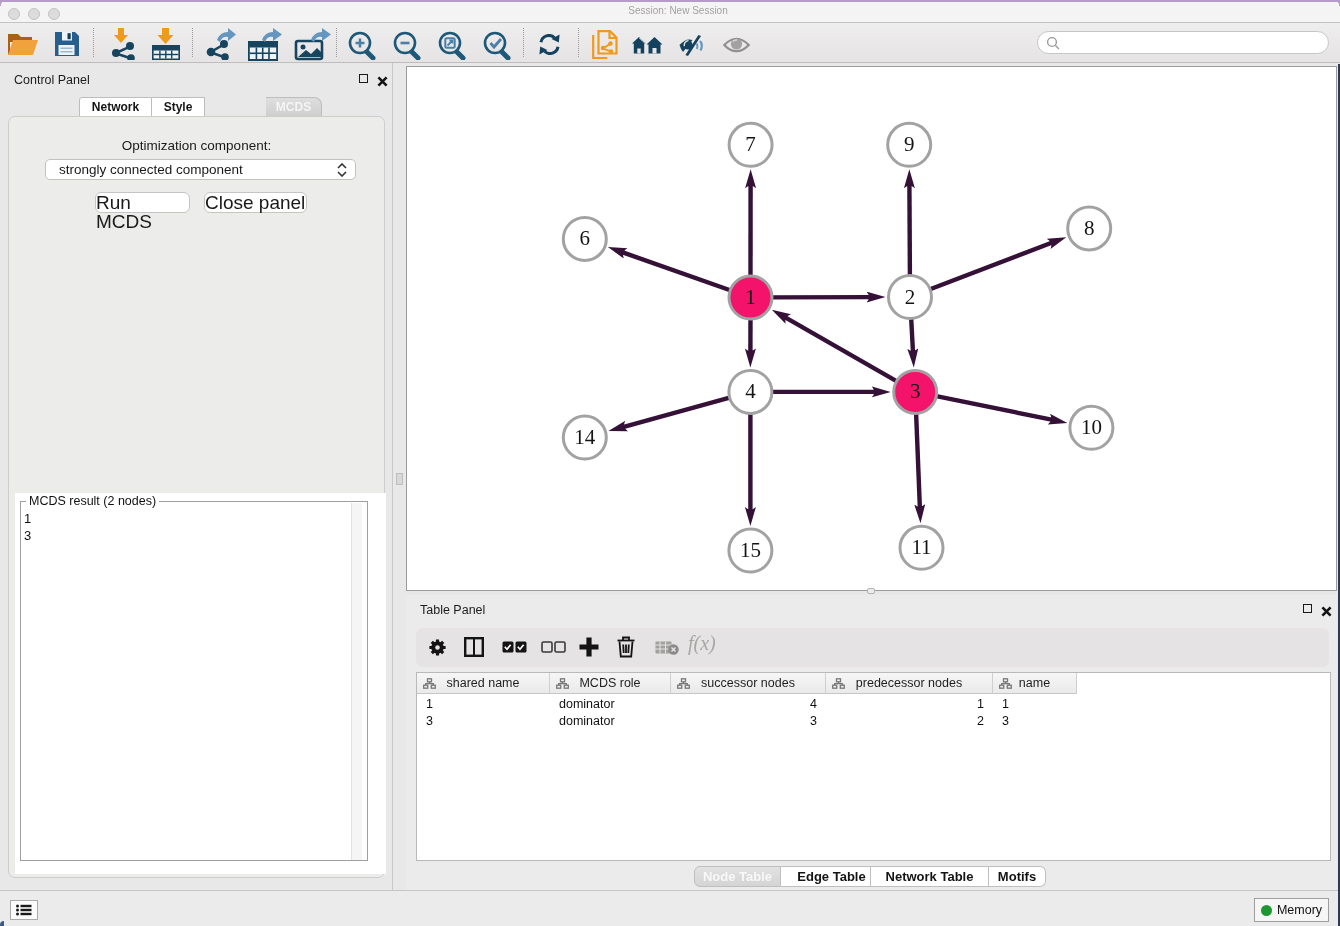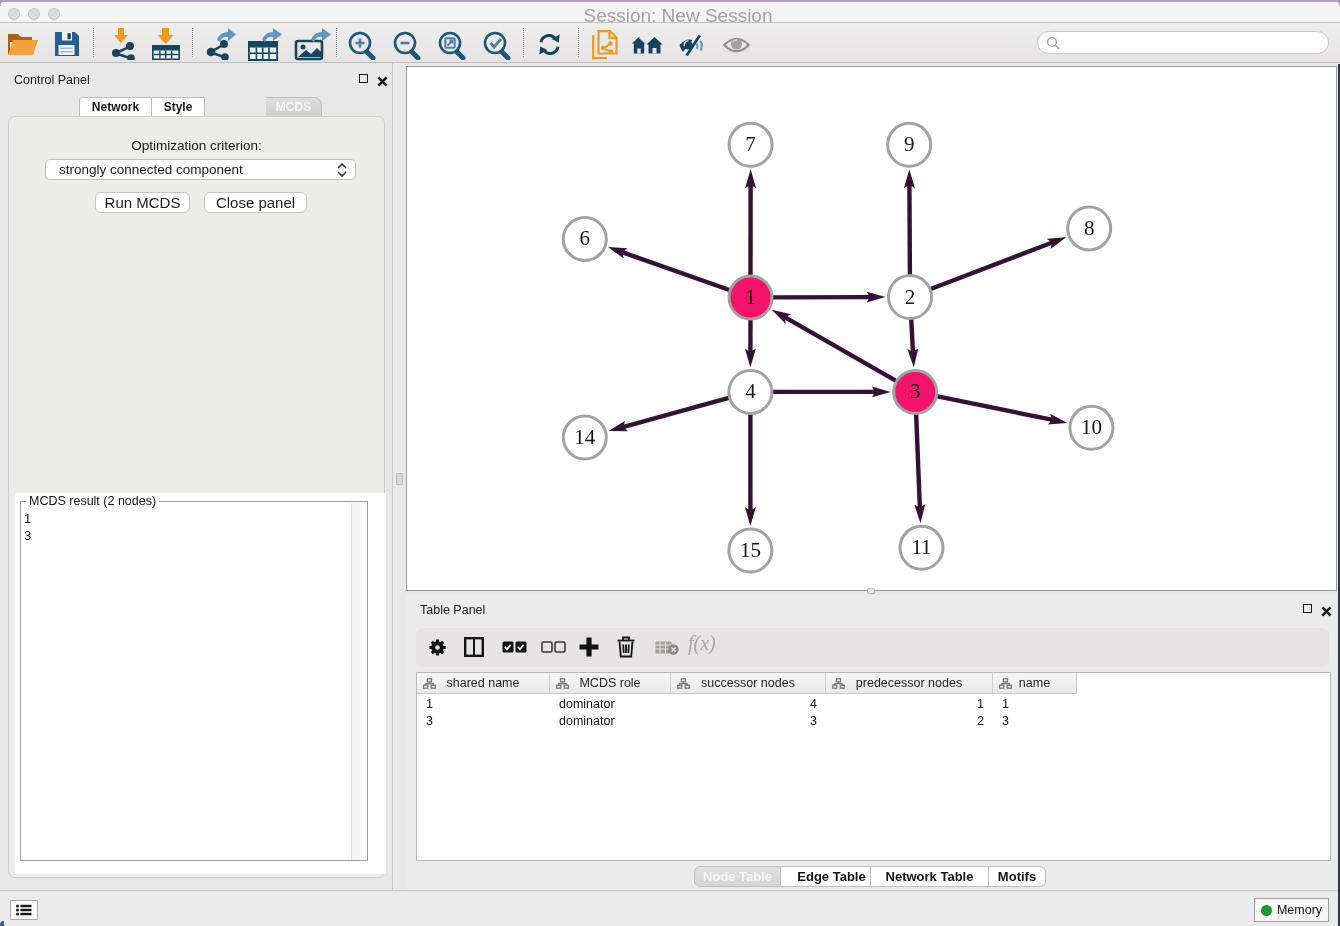--- a/index.html
+++ b/index.html
@@ -4,32 +4,32 @@
 <style>
 * { margin:0; padding:0; box-sizing:border-box; }
 html,body { width:1340px; height:926px; overflow:hidden; }
 body { font-family:"Liberation Sans",sans-serif; background:#e9e8e8; position:relative; }
 .abs { position:absolute; }
 #purpletop { position:absolute; left:0; top:0; width:1340px; height:2px; background:#b69bc8; z-index:50; }
 .pcorner { position:absolute; top:0; width:7px; height:7px; z-index:50; }
 #rightstrip { position:absolute; left:1338px; top:64px; width:2px; height:862px; background:#2c3a54; z-index:40; }
 #titlebar { position:absolute; left:0; top:0; width:1340px; height:23px; background:#f5f4f4; border-bottom:1px solid #c4c2c2; }
 .tl { position:absolute; top:8px; width:12px; height:12px; border-radius:50%; background:#dcdcdc; border:1px solid #c3c3c3; }
-#wintitle { position:absolute; top:5px; left:0; width:100%; text-align:center; font-size:19px; color:#a4a1a1;padding-left:16px; }
+#wintitle { position:absolute; top:5px; left:0; width:100%; text-align:center; font-size:10px; color:#a4a1a1;padding-left:16px; }
 #toolbar { position:absolute; left:0; top:23px; width:1340px; height:40px; background:linear-gradient(#efeeee,#e5e3e3); border-bottom:1px solid #bfbdbd; }
 .tbsep { position:absolute; top:5px; height:29px; width:0; border-left:1px dotted #9a9a9a; }
 #searchbox { position:absolute; left:1037px; top:8px; width:292px; height:23px; background:#fff; border:1px solid #c6c6c6; border-radius:12px; }
 #cpanel { position:absolute; left:0; top:63px; width:393px; height:827px; background:#e9e8e8; border-right:1px solid #cac9c9;padding-left:24px; }
 .panehead-t { font-size:12.5px; color:#1c1c1c; }
 .floatbtn { position:absolute; width:9px; height:9px; border:1.4px solid #1a1a1a; }
 .cptab { position:absolute; top:34px; height:20px; background:#fff; border:1px solid #bdbdbd; border-left:none; font-size:12px; font-weight:bold; color:#141414; text-align:center; line-height:19px; }
 #tabpane { position:absolute; left:8px; top:53px; width:377px; height:762px; background:#ececeb; border:1px solid #cdcdcd; border-radius:7px; }
 #optlabel { position:absolute; left:0; top:21px; width:375px; text-align:center; font-size:13.5px; color:#1a1a1a; }
 #combo { position:absolute; left:36px; top:42px; width:311px; height:21px; background:#fff; border:1px solid #c2c2c2; border-radius:5px; font-size:13.5px; color:#191919; line-height:19px; padding-left:13px; }
-.macbtn { position:absolute; top:75px; height:21px; background:#fff; border:1px solid #c5c5c5; border-radius:6px; font-size:15px; color:#191919; text-align:center; line-height:19px; }
+.macbtn { position:absolute; top:75px; height:21px; background:#fff; border:1px solid #c5c5c5; border-radius:6px; font-size:19px; color:#191919; line-height:19px; }
 #resultwhite { position:absolute; left:6px; top:376px; width:371px; height:381px; background:#fff; }
 #fieldset { position:absolute; left:5px; top:8px; width:348px; height:360px; border:1px solid #9f9f9f; }
 #fslegend { position:absolute; left:5px; top:-8px; background:#fff; padding:0 3px; font-size:12.5px; color:#111; }
 #fsscroll { position:absolute; right:5px; top:1px; width:11px; height:357px; background:#f5f5f5; border-left:1px solid #e2e2e2; }
 #gwin { position:absolute; left:406px; top:66px; width:931px; height:525px; background:#fff; border:1px solid #9b9b9b; }
 #gtitle { position:absolute; left:0; top:0; width:100%; height:20px; background:linear-gradient(#f3f3f3,#d5d5d5); border-bottom:1px solid #a8a8a8; }
 .gl { position:absolute; top:4px; width:11px; height:11px; border-radius:50%; }
 #gtitletxt { position:absolute; width:100%; text-align:center; top:3px; font-size:13px; font-weight:bold; color:#1a1a1a; }
 #tpanel { position:absolute; left:406px; top:595px; width:931px; height:295px; background:#ecebeb; }
 #tptools { position:absolute; left:10px; top:33px; width:913px; height:39px; background:#e5e3e3; border-radius:7px; }
@@ -198,21 +198,21 @@
   <div class="panehead-t abs" style="left:14px;top:10px;">Control Panel</div>
   <div class="floatbtn" style="left:359px;top:11px;"></div>
   <div class="abs" style="left:377px;top:10px;"><svg width="11" height="11" viewBox="0 0 11 11">
         <path d="M1.4,1.4 L9.6,9.6 M9.6,1.4 L1.4,9.6" stroke="#141414" stroke-width="2.6"></path>
       </svg></div>
   <div class="cptab" style="left:79px;width:73px;border-left:1px solid #bdbdbd;border-radius:3px 0 0 0;">Network</div>
   <div class="cptab" style="left:152px;width:53px;">Style</div>
   <div class="cptab" style="left:205px;width:61px;margin-top:20px;">Select</div>
   <div class="cptab" style="left:266px;width:56px;background:linear-gradient(#dedede,#cfcfcf);color:#f5f5f5;border-radius:0 8px 0 0;">MCDS</div>
   <div id="tabpane">
-    <div id="optlabel">Optimization criterion:</div>
+    <div id="optlabel">Optimization component:</div>
     <div id="combo">strongly connected component
       <svg class="abs" style="right:8px;top:3px;" width="10" height="14" viewBox="0 0 10 14">
         <path d="M1,5 l4,-4 4,4 M1,9 l4,4 4,-4" fill="none" stroke="#333" stroke-width="1.6"></path>
       </svg>
     </div>
     <div class="macbtn" style="left:86px;width:95px;">Run MCDS</div>
     <div class="macbtn" style="left:195px;width:103px;">Close panel</div>
     <div id="resultwhite">
       <div id="fieldset">
         <div id="fslegend">MCDS result (2 nodes)</div>

